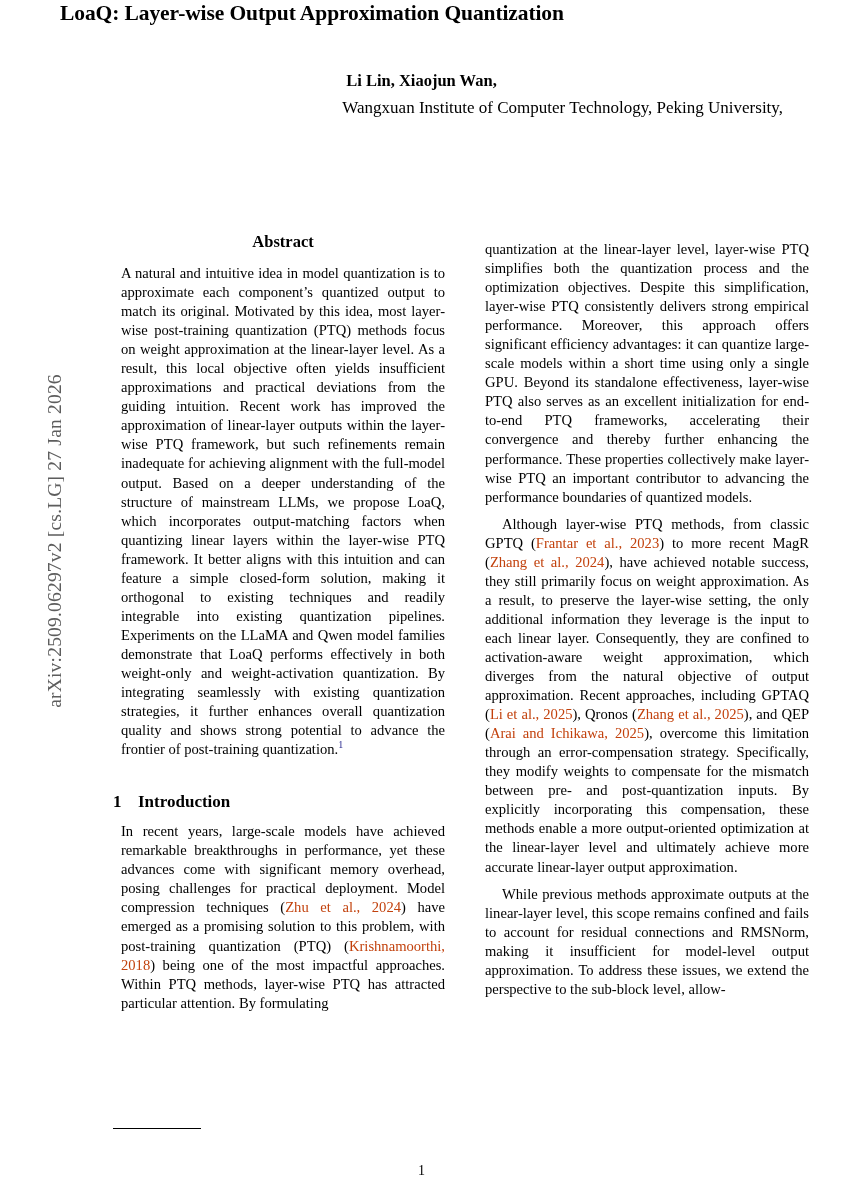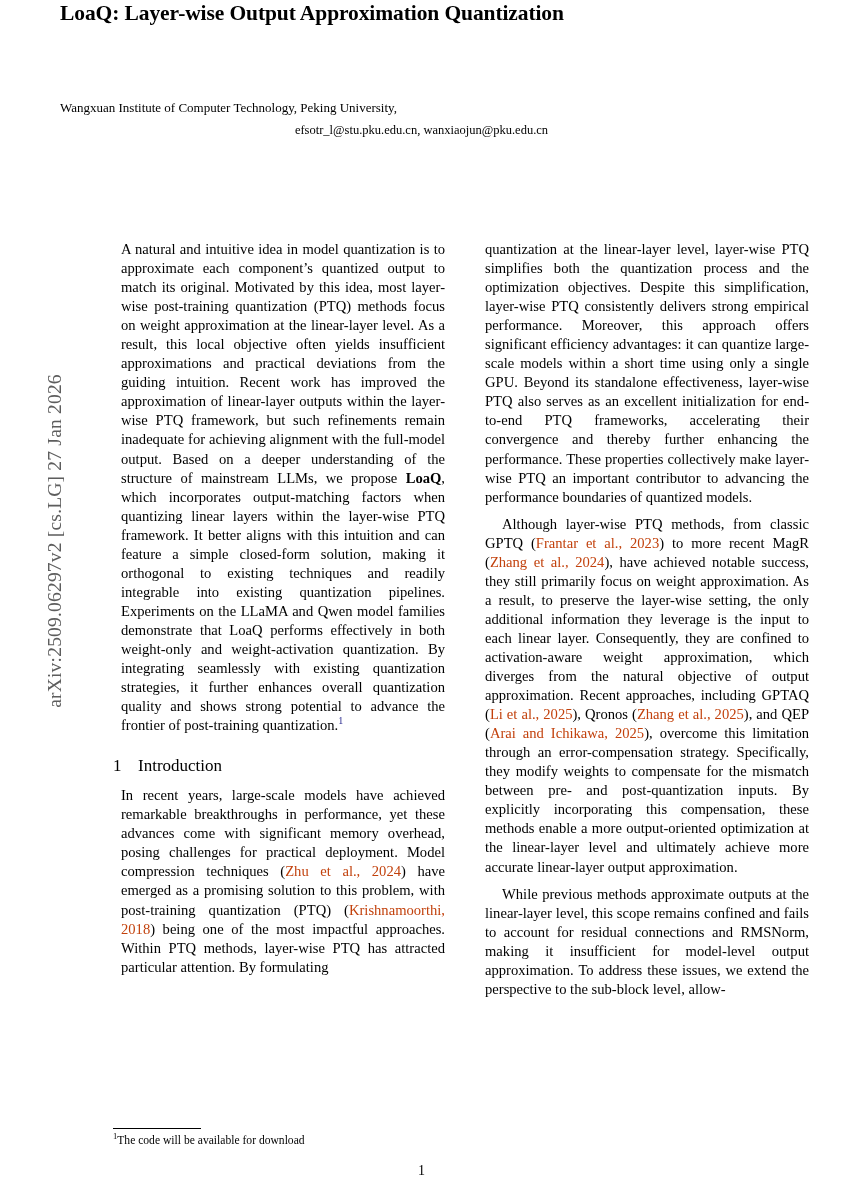--- a/index.html
+++ b/index.html
@@ -53,22 +53,22 @@
     text-align: center;
     font-weight: bold;
     font-size: 16.5px;
     line-height: 22px;
   }
   .affiliation {
     position: absolute;
     left: 60px;
     top: 97px;
     width: 723px;
-    text-align: left;
-    font-size: 13px;
+    text-align: right;
+    font-size: 17px;
     line-height: 22px;
   }
   .emails {
     position: absolute;
     left: 60px;
     top: 121px;
     width: 723px;
     text-align: center;
     font-size: 12.5px;
     line-height: 18px;
@@ -96,28 +96,28 @@
     margin: 0 0 12px 0;
   }
   p.para {
     margin: 8px;
     text-indent: 0;
   }
   p.para + p.para { margin-top: 0; }
   p.indent { text-indent: 17px; }
 
   .section-head {
-    font-weight: normal;
+    font-weight: bold;
     font-size: 17px;
     line-height: 22px;
-    margin: 20px 0 9px 0;
+    margin: 32px 0 9px 0;
   }
   .section-head .num { display: inline-block; width: 25px; }
 
-  b.loaq { font-weight: bold; }
+  b.loaq { font-weight: normal; }
 
   a.cite {
     color: #c2410c;
     text-decoration: none;
   }
 
   sup.fn {
     font-size: 10px;
     vertical-align: super;
     line-height: 0;
@@ -156,27 +156,28 @@
 </style>
 </head>
 <body>
 
 <div class="page">
 
   <div class="arxiv-stamp">arXiv:2509.06297v2  [cs.LG]  27 Jan 2026</div>
 
   <div class="title">LoaQ: Layer-wise Output Approximation Quantization</div>
 
+  <div class="authors">Li Lin, Xiaojun Wan,</div>
 
   <div class="affiliation">Wangxuan Institute of Computer Technology, Peking University,</div>
 
-  <div class="emails">efsotr_l@stu.pku.edu.cn, wanxiaojun@pku.edu.cn</div>
 
   <div class="col col-left">
 
+    <div class="abstract-head">Abstract</div>
 
     <p class="para"><span>A natural and intuitive idea in model quantization is to approximate each component’s quantized output to match its original. Motivated by this idea, most layer-wise post-training quantization (PTQ) methods focus on weight approximation at the linear-layer level. As a result, this local objective often yields insufficient approximations and practical deviations from the guiding intuition. Recent work has improved the approximation of linear-layer outputs within the layer-wise PTQ framework, but such refinements remain inadequate for achieving alignment with the full-model output. Based on a deeper understanding of the structure of mainstream LLMs, we propose </span><b class="loaq">LoaQ</b><span>, which incorporates output-matching factors when quantizing linear layers within the layer-wise PTQ framework. It better aligns with this intuition and can feature a simple closed-form solution, making it orthogonal to existing techniques and readily integrable into existing quantization pipelines. Experiments on the LLaMA and Qwen model families demonstrate that LoaQ performs effectively in both weight-only and weight-activation quantization. By integrating seamlessly with existing quantization strategies, it further enhances overall quantization quality and shows strong potential to advance the frontier of post-training quantization.</span><sup class="fn">1</sup></p>
 
     <div class="section-head"><span class="num">1</span><span>Introduction</span></div>
 
     <p class="para"><span>In recent years, large-scale models have achieved remarkable breakthroughs in performance, yet these advances come with significant memory overhead, posing challenges for practical deployment. Model compression techniques (</span><a class="cite" href="#">Zhu et al., 2024</a><span>) have emerged as a promising solution to this problem, with post-training quantization (PTQ) (</span><a class="cite" href="#">Krishnamoorthi, 2018</a><span>) being one of the most impactful approaches. Within PTQ methods, layer-wise PTQ has attracted particular attention. By formulating</span></p>
 
   </div>
 
   <div class="col col-right">
@@ -184,18 +185,17 @@
     <p class="para">quantization at the linear-layer level, layer-wise PTQ simplifies both the quantization process and the optimization objectives. Despite this simplification, layer-wise PTQ consistently delivers strong empirical performance. Moreover, this approach offers significant efficiency advantages: it can quantize large-scale models within a short time using only a single GPU. Beyond its standalone effectiveness, layer-wise PTQ also serves as an excellent initialization for end-to-end PTQ frameworks, accelerating their convergence and thereby further enhancing the performance. These properties collectively make layer-wise PTQ an important contributor to advancing the performance boundaries of quantized models.</p>
 
     <p class="para indent"><span>Although layer-wise PTQ methods, from classic GPTQ (</span><a class="cite" href="#">Frantar et al., 2023</a><span>) to more recent MagR (</span><a class="cite" href="#">Zhang et al., 2024</a><span>), have achieved notable success, they still primarily focus on weight approximation. As a result, to preserve the layer-wise setting, the only additional information they leverage is the input to each linear layer. Consequently, they are confined to activation-aware weight approximation, which diverges from the natural objective of output approximation. Recent approaches, including GPTAQ (</span><a class="cite" href="#">Li et al., 2025</a><span>), Qronos (</span><a class="cite" href="#">Zhang et al., 2025</a><span>), and QEP (</span><a class="cite" href="#">Arai and Ichikawa, 2025</a><span>), overcome this limitation through an error-compensation strategy. Specifically, they modify weights to compensate for the mismatch between pre- and post-quantization inputs. By explicitly incorporating this compensation, these methods enable a more output-oriented optimization at the linear-layer level and ultimately achieve more accurate linear-layer output approximation.</span></p>
 
     <p class="para indent">While previous methods approximate outputs at the linear-layer level, this scope remains confined and fails to account for residual connections and RMSNorm, making it insufficient for model-level output approximation. To address these issues, we extend the perspective to the sub-block level, allow-</p>
 
   </div>
 
   <div class="footnote-wrap">
     <div class="footnote-rule"></div>
-    <p class="footnote"><sup>1</sup><span>The code will be available for download</span></p>
   </div>
 
   <div class="page-number">1</div>
 
 </div>
 
 </body></html>

